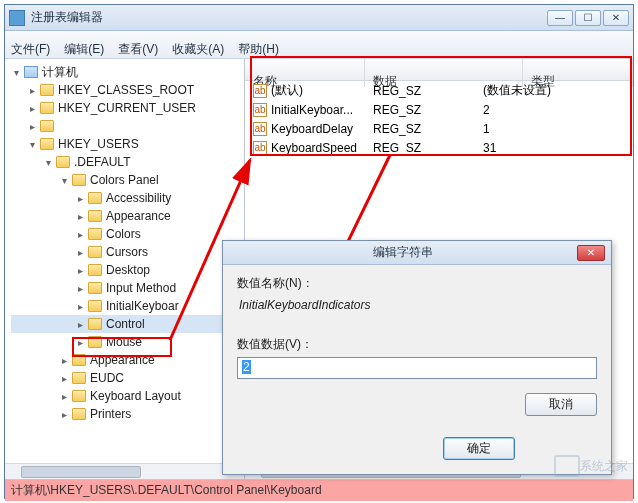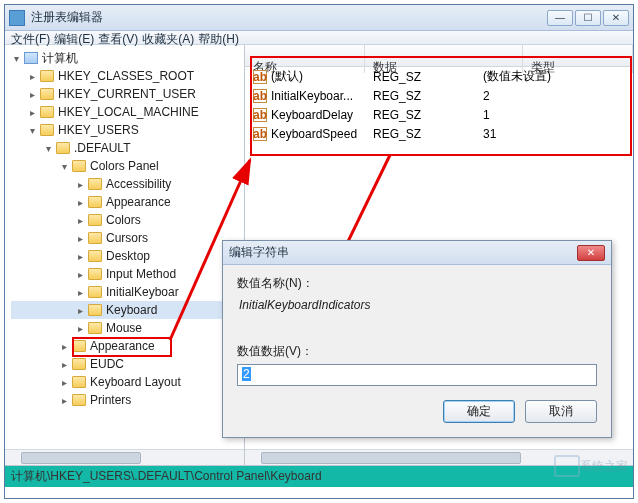--- a/index.html
+++ b/index.html
@@ -5,21 +5,21 @@
 * { box-sizing: border-box; margin: 0; padding: 0; font-family: "Microsoft YaHei", SimSun, sans-serif; font-size: 12px; }
 body { background: #fff; width: 638px; height: 503px; overflow: hidden; position: relative; }
 
 .window { position: absolute; left: 4px; top: 4px; width: 630px; height: 495px; border: 1px solid #5a7aa3; background: #fff; }
 .titlebar { height: 26px; background: linear-gradient(#e6edf6, #d2dff0); border-bottom: 1px solid #a8bed8; display: flex; align-items: center; padding: 0 4px; }
 .titlebar .app-icon { width: 16px; height: 16px; margin-right: 6px; background: #5a9ed6; border: 1px solid #3a7ab6; }
 .titlebar .title { flex: 1; color: #234; }
 .win-btns { display: flex; gap: 2px; }
 .win-btn { width: 26px; height: 16px; border: 1px solid #8aa8c8; background: linear-gradient(#f6faff,#dbe8f5); border-radius: 2px; display: flex; align-items: center; justify-content: center; font-size: 10px; color: #345; cursor: pointer; }
 
-.menubar { height: 14px; background: linear-gradient(#f7f9fc,#e9eef5); border-bottom: 1px solid #c8d4e2; display: flex; align-items: flex-start; padding: 0 6px; gap: 4px; }
+.menubar { height: 28px; background: linear-gradient(#f7f9fc,#e9eef5); border-bottom: 1px solid #c8d4e2; display: flex; align-items: flex-end; padding: 0 6px; gap: 14px; }
 .menubar span { color: #234; cursor: pointer; }
 
 .body { display: flex; height: 420px; }
 .tree-pane { width: 240px; border-right: 1px solid #c0c8d2; overflow: hidden; position: relative; }
 .tree { padding: 4px 0 4px 6px; }
 .tree-row { display: flex; align-items: center; height: 18px; white-space: nowrap; cursor: pointer; }
 .tree-row.selected { background: #d6e5f5; }
 .expander { width: 11px; height: 11px; margin-right: 2px; display: inline-flex; align-items: center; justify-content: center; color: #666; font-size: 10px; }
 .folder-icon { width: 14px; height: 12px; margin-right: 4px; background: linear-gradient(#ffe9a8,#f5cd5a); border: 1px solid #d6a93a; border-radius: 1px; }
 .comp-icon { width: 14px; height: 12px; margin-right: 4px; background: linear-gradient(#cfe6ff,#a8ccf0); border: 1px solid #6a9acf; }
@@ -30,40 +30,40 @@
 .col { border-right: 1px solid #d8dde3; padding: 14px 8px; color: #333; }
 .col-name { width: 120px; }
 .col-type { width: 110px; }
 .col-data { flex: 1; }
 .list-rows { }
 .list-row { display: flex; height: 19px; align-items: center; }
 .list-row .cell { padding: 0 8px; overflow: hidden; text-overflow: ellipsis; white-space: nowrap; }
 .cell-name { width: 120px; display: flex; align-items: center; }
 .cell-type { width: 110px; }
 .cell-data { flex: 1; }
-.val-icon { width: 14px; height: 14px; margin-right: 4px; border: 1px solid #c58a3a; background: #fff; display: inline-flex; align-items: center; justify-content: center; font-size: 12px; color: #c05a0a; font-weight: bold; }
+.val-icon { width: 14px; height: 14px; margin-right: 4px; border: 1px solid #c58a3a; background: #fff; display: inline-flex; align-items: center; justify-content: center; font-size: 10px; color: #c05a0a; font-weight: normal; }
 
 .highlight-red { border: 2px solid #e60000; position: absolute; pointer-events: none; }
 
-.statusbar { height: 22px; border-top: 1px solid #c0c8d2; display: flex; align-items: center; padding: 0 6px; color: #333; background: #14b8a6; }
+.statusbar { height: 22px; border-top: 1px solid #c0c8d2; display: flex; align-items: center; padding: 0 6px; color: #333; background: #fca5a5; }
 
 
 .dialog { position: absolute; left: 222px; top: 240px; width: 390px; background: #f0f0f0; border: 1px solid #7a90aa; box-shadow: 2px 2px 6px rgba(0,0,0,.25); }
 .dlg-title { height: 24px; background: linear-gradient(#e6edf6,#d2dff0); border-bottom: 1px solid #a8bed8; display: flex; align-items: center; padding: 0 6px; }
-.dlg-title span { flex: 1; color: #234; }
+.dlg-title span { flex: 1; color: #234; text-align: center; }
 .dlg-close { width: 28px; height: 16px; background: linear-gradient(#f08a8a,#d24040); border: 1px solid #a03030; border-radius: 2px; display: flex; align-items: center; justify-content: center; color: #fff; font-size: 10px; cursor: pointer; }
 .dlg-body { padding: 10px 14px 14px; }
 .dlg-label { color: #222; margin-bottom: 4px; }
 .dlg-ro { background: #f0f0f0; padding: 2px 2px 8px; color: #222; font-style: italic; }
 .dlg-input { width: 100%; height: 22px; border: 1px solid #7a8ea5; padding: 2px 4px; background: #fff; color: #000; }
 .dlg-input.sel { background: #fff; }
 .dlg-input .seltext { background: #3399ff; color: #fff; padding: 0 1px; }
 .dlg-btns { display: flex; justify-content: flex-end; gap: 10px; margin-top: 14px; }
 .btn { width: 72px; height: 23px; border: 1px solid #7a8ea5; background: linear-gradient(#fdfdfe,#e4e9ef); border-radius: 3px; cursor: pointer; display: inline-flex; align-items: center; justify-content: center; color: #222; }
-.btn.default { border: 1px solid #3c7fb1; box-shadow: 0 0 0 1px #a3d0f5 inset; }
+.btn.default { border: 1px solid #3c7fb1; box-shadow: 0 0 0 1px #a3d0f5 inset; margin-top: 44px; }
 
 svg.arrow { position: absolute; pointer-events: none; }
 
 .watermark { position: absolute; right: 10px; bottom: 26px; opacity: .4; display: flex; align-items: center; color: #6a8aaa; font-size: 14px; }
 .watermark .wm-icon { width: 26px; height: 22px; border: 2px solid #8fb0cf; border-radius: 3px; }
 
 .scroll-h { position:absolute; left:0; right:0; bottom:0; height:16px; background:#f0f2f5; border-top:1px solid #d4dae1; display:flex; align-items:center; }
 .scroll-h .thumb { height:12px; background:#cdd6e0; border:1px solid #aab6c3; border-radius:2px; margin:0 16px; }
 </style>
 </head>
@@ -106,21 +106,20 @@
           <span class="tree-label">HKEY_CLASSES_ROOT</span>
         </div>
         <div class="tree-row" style="padding-left:16px">
           <span class="expander">▸</span>
           <span class="folder-icon"></span>
           <span class="tree-label">HKEY_CURRENT_USER</span>
         </div>
         <div class="tree-row" style="padding-left:16px">
           <span class="expander">▸</span>
           <span class="folder-icon"></span>
-          <span class="tree-label">HKEY_LOCAL_MACHINE</span>
         </div>
         <div class="tree-row" style="padding-left:16px">
           <span class="expander">▾</span>
           <span class="folder-icon"></span>
           <span class="tree-label">HKEY_USERS</span>
         </div>
 
         <div class="tree-row" style="padding-left:32px">
           <span class="expander">▾</span>
           <span class="folder-icon"></span>
@@ -164,21 +163,21 @@
           <span class="tree-label">Input Method</span>
         </div>
         <div class="tree-row" style="padding-left:64px">
           <span class="expander">▸</span>
           <span class="folder-icon"></span>
           <span class="tree-label">InitialKeyboar</span>
         </div>
         <div class="tree-row selected" style="padding-left:64px">
           <span class="expander">▸</span>
           <span class="folder-icon"></span>
-          <span class="tree-label">Keyboard</span>
+          <span class="tree-label">Control</span>
         </div>
         <div class="tree-row" style="padding-left:64px">
           <span class="expander">▸</span>
           <span class="folder-icon"></span>
           <span class="tree-label">Mouse</span>
         </div>
 
         <div class="tree-row" style="padding-left:48px">
           <span class="expander">▸</span>
           <span class="folder-icon"></span>
@@ -290,21 +289,21 @@
 </svg>
 
 <div class="dialog">
   <div class="dlg-title">
     <span>编辑字符串</span>
     <div class="dlg-close">✕</div>
   </div>
   <div class="dlg-body">
     <div class="dlg-label">数值名称(N)：</div>
     <div class="dlg-ro">InitialKeyboardIndicators</div>
-    <div class="dlg-label" style="margin-top:23px">数值数据(V)：</div>
+    <div class="dlg-label" style="margin-top:16px">数值数据(V)：</div>
     <div class="dlg-input sel"><span class="seltext">2</span></div>
     <div class="dlg-btns">
       <div class="btn default">确定</div>
       <div class="btn">取消</div>
     </div>
   </div>
 </div>
 
 <div class="watermark">
   <div class="wm-icon"></div>

